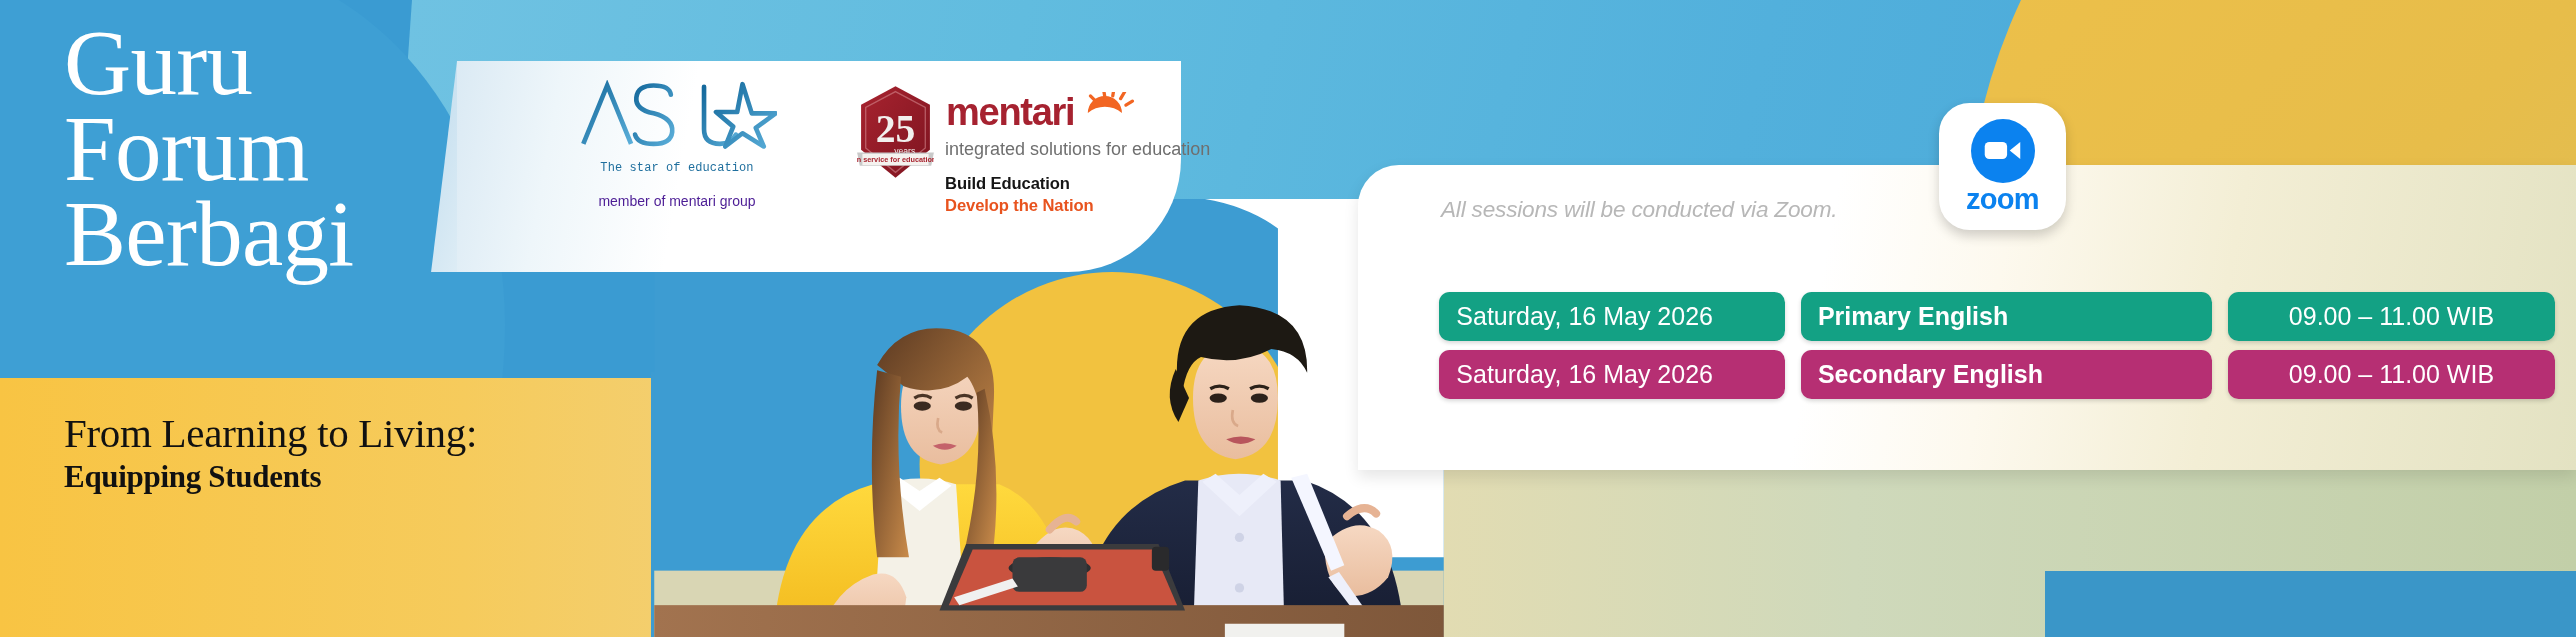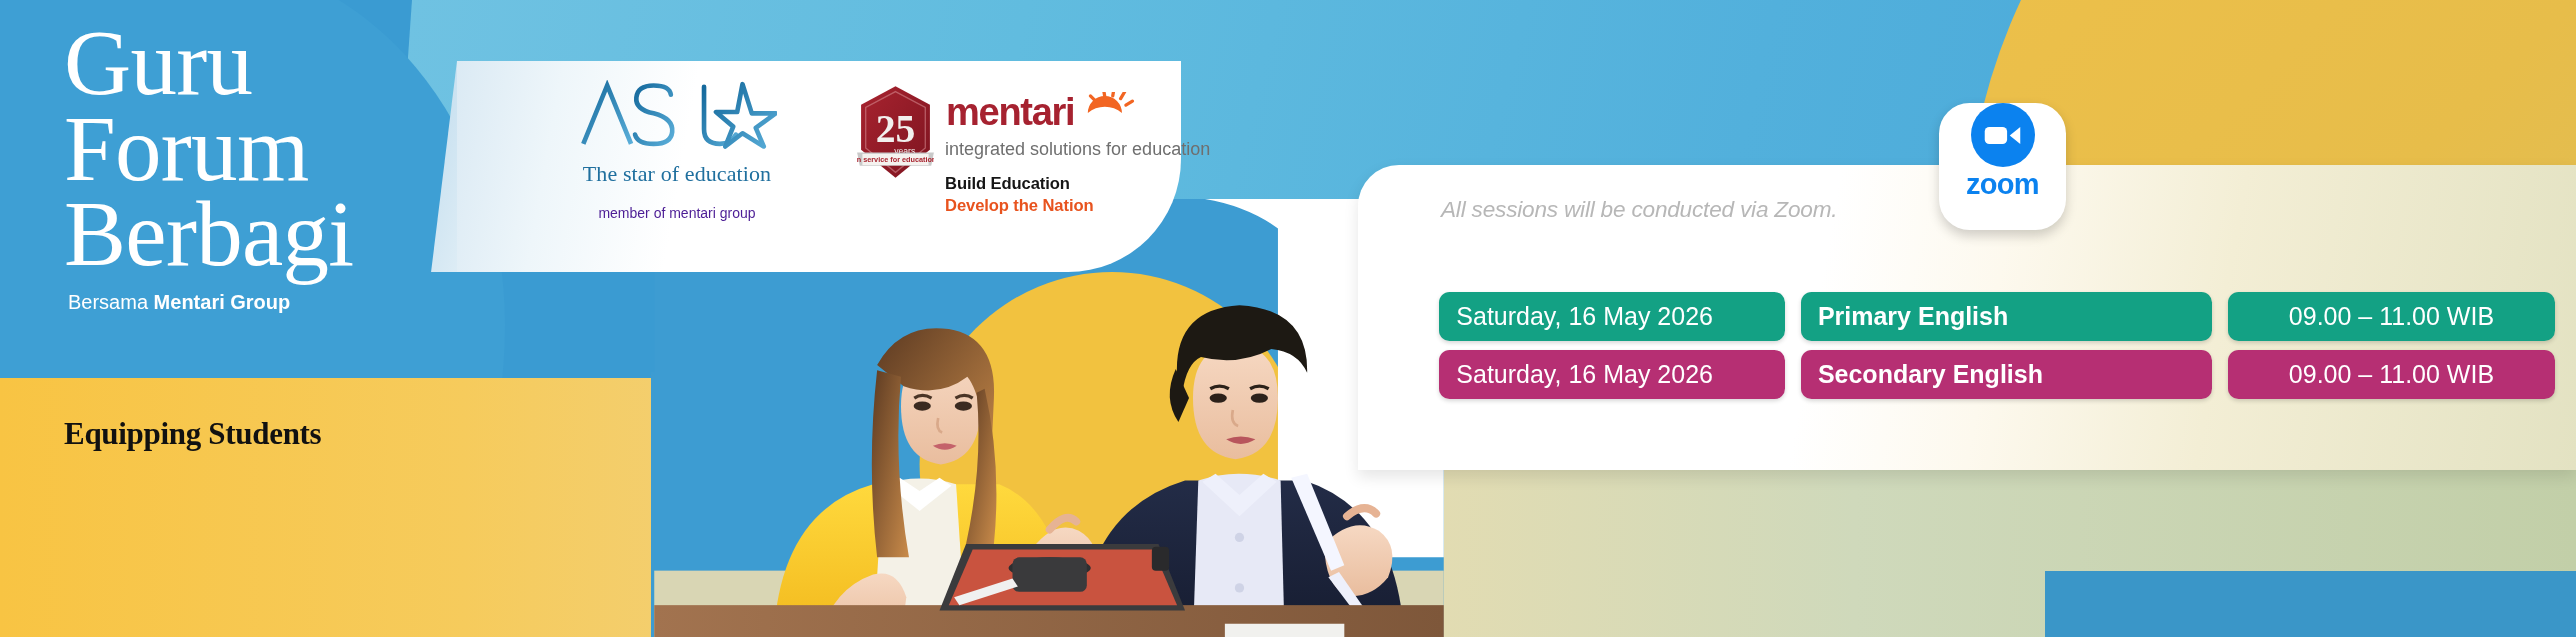--- a/index.html
+++ b/index.html
@@ -80,22 +80,22 @@
   }
   .logo-row{
     position:absolute;left:571px;top:80px;
     display:flex;align-items:flex-start;gap:46px;
   }
 
   
   .asta{display:flex;flex-direction:column;align-items:center;width:212px;}
   .asta-mark{width:199px;height:72px;}
   .asta-tag{
-    color:#1f6f9e;font-size:22px;letter-spacing:0.1px;margin-top:9.3px;
-    font-family:Liberation Serif, serif;
+    color:#1f6f9e;font-size:12px;letter-spacing:0.1px;margin-top:9.3px;
+    font-family:Liberation Mono, monospace;
   }
   .asta-member{color:#4c1d95;font-size:14px;margin-top:17.3px;}
 
   
   .mentari{display:flex;align-items:flex-start;gap:11px;margin-top:5.3px;margin-left:28px;}
   .badge25{width:77px;height:94px;position:relative;}
   .mentari-txt{display:flex;flex-direction:column;padding-top:6.6px;}
   .mentari-word{height:41px;display:flex;align-items:flex-start;}
   .mentari-sub{color:#6f6f6f;font-size:18px;margin-top:6.6px;}
   .mentari-b1{color:#161616;font-size:16.6px;font-weight:bold;margin-top:13.3px;letter-spacing:-0.1px;}
@@ -153,21 +153,21 @@
   .pill.topic{width:377px;margin-left:16px;font-weight:bold;}
   .pill.time{width:292px;margin-left:16px;justify-content:center;}
   .g{background:#13a184;}
   .m{background:#b62f73;}
 
   
   .zoom-badge{
     position:absolute;left:1939px;top:103px;width:127px;height:127px;
     background:#fff;border-radius:30.5px;
     box-shadow:0 5.3px 12px rgba(0,0,0,.18);
-    display:flex;flex-direction:column;align-items:center;
+    display:flex;flex-direction:column;align-items:center;justify-content:center;
   }
   .zoom-circ{
     width:64px;height:64px;border-radius:50%;background:#0b82ef;
     display:flex;align-items:center;justify-content:center;margin-bottom:2.7px;
   }
   .zoom-word{
     color:#0b82ef;font-size:29px;font-weight:bold;letter-spacing:-0.7px;
     font-family:"Liberation Sans",sans-serif;line-height:1;
   }
 </style>
@@ -274,24 +274,24 @@
       </g>
     </svg>
   </div>
 
   <div class="title-block">
     <div class="fgb">
       <span>Guru</span>
       <span>Forum</span>
       <span>Berbagi</span>
     </div>
-    <div class="fgb-sub"><span>Bersama </span><b>Mentari Group</b></div>
   </div>
 
   <div class="tagline">
+    <div class="tag-1">From Learning to Living:</div>
     <div class="tag-2">
       <span>Equipping Students</span>
     </div>
   </div>
 
   <div class="logo-card-skew"></div>
   <div class="logo-card"></div>
   <div class="logo-row">
 
     <div class="asta">

